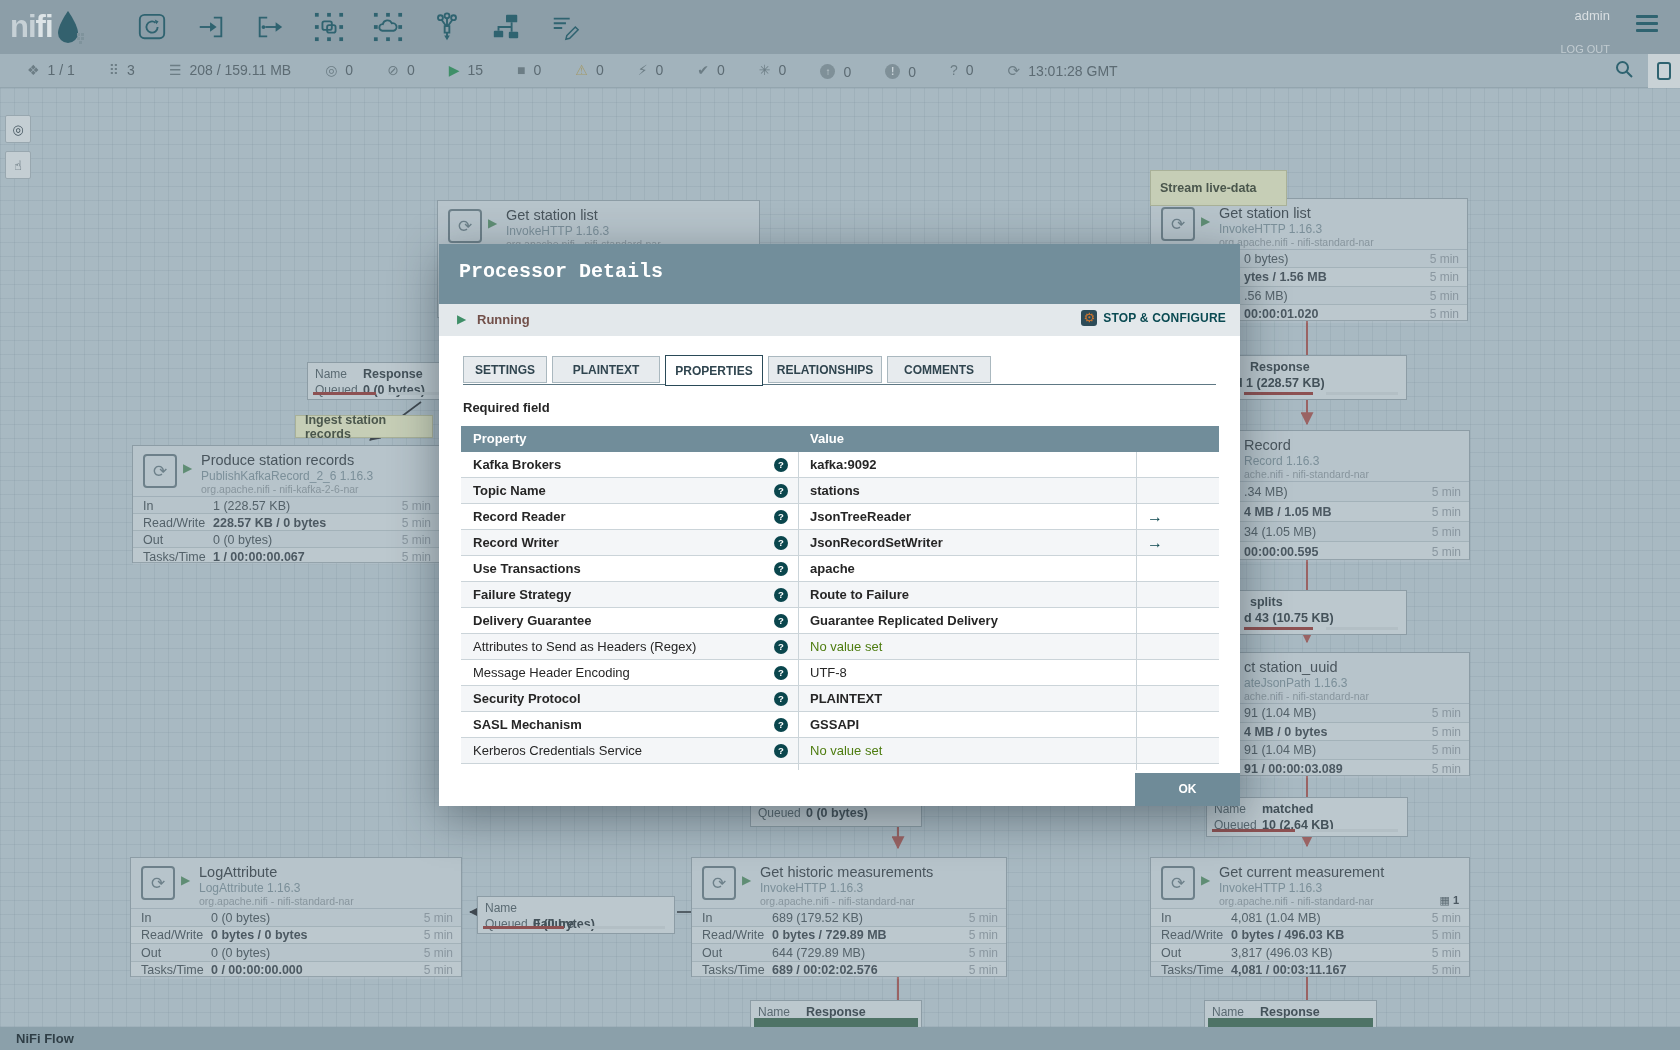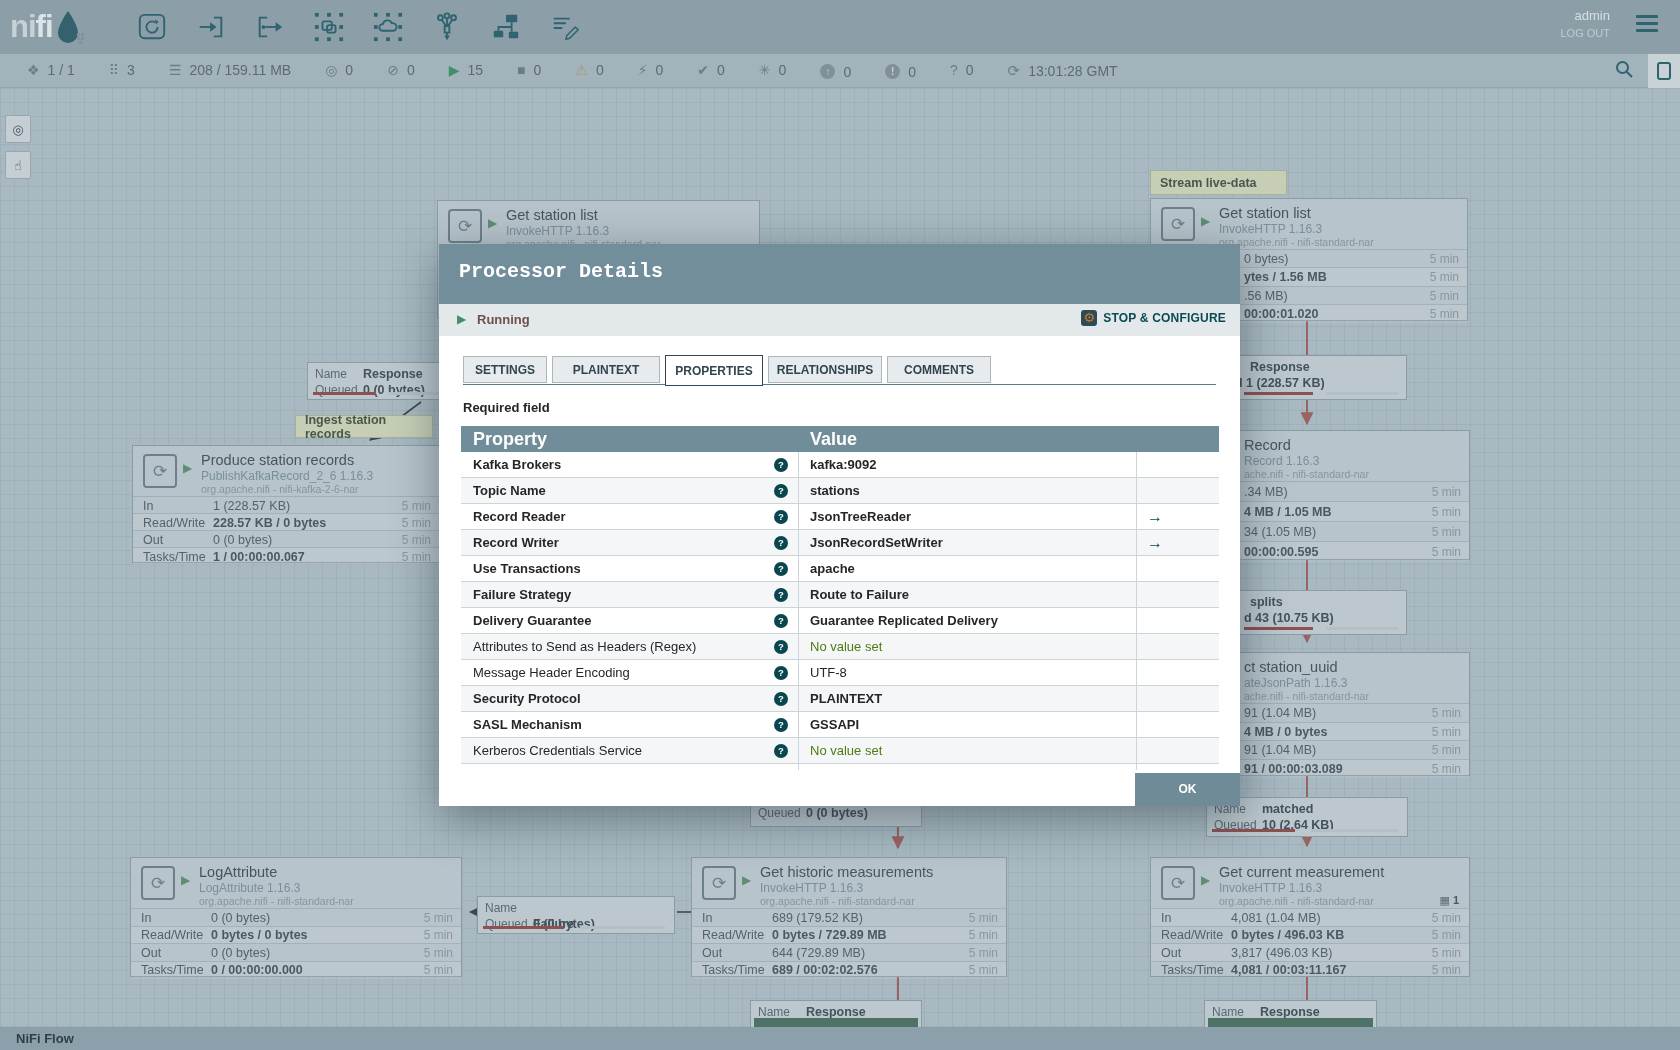--- a/index.html
+++ b/index.html
@@ -13,21 +13,21 @@
   
   #appbar{position:absolute;left:0;top:0;width:100%;height:54px;background:#8C9EA8;z-index:5;}
   .logo{position:absolute;left:10px;top:8px;display:flex;align-items:center;}
   .logo-text{font-size:31px;font-weight:bold;letter-spacing:-1px;color:#C7D1D6;line-height:38px;}
   .logo-text b{color:#DDE4E7;}
   #toolbar{position:absolute;left:137px;top:12px;display:flex;gap:29px;}
   .tbico{width:30px;height:30px;display:inline-flex;align-items:center;justify-content:center;cursor:grab;}
   .tbico svg{stroke:#2F6370;fill:none;stroke-width:2;}
   .hdr-right{position:absolute;right:70px;top:8px;text-align:right;}
   .hdr-user{color:#D9DFE2;font-size:13px;}
-  .hdr-logout{color:#C2CCD1;font-size:11px;margin-top:4px;cursor:pointer;}
+  .hdr-logout{color:#C2CCD1;font-size:11px;margin-top:20px;cursor:pointer;}
   .hamburger{position:absolute;right:22px;top:15px;width:22px;cursor:pointer;}
   .hamburger div{height:3px;background:#2F6370;margin:0 0 4px 0;border-radius:1px;}
   
   #statusbar{position:absolute;left:0;top:54px;width:100%;height:34px;background:#A2B3BC;
     border-bottom:1px solid #93A5AE;z-index:5;display:flex;align-items:center;padding-left:27px;box-sizing:border-box;}
   .st-item{display:inline-flex;align-items:center;margin-right:34px;white-space:nowrap;}
   .st-item .g{font-size:14px;color:#6C7D85;margin-right:8px;}
   .st-item .c{font-size:14px;color:#5C6B73;}
   .st-item.st-running .g{color:#3F8F68;}
   .st-item.st-invalid .g{color:#A39A6B;}
@@ -83,21 +83,21 @@
     font-size:13px;line-height:16px;text-align:center;margin-right:6px;}
   #stopcfg .sc-txt{font-size:12px;font-weight:bold;color:#0A4A52;letter-spacing:.2px;}
   #tabs{position:absolute;left:24px;top:112px;display:flex;gap:5px;z-index:2;}
   .tab{height:27px;background:#E7EBEE;border:1px solid #AAB8BF;box-sizing:border-box;
     font-size:12px;font-weight:bold;color:#30454F;display:flex;align-items:center;justify-content:center;cursor:pointer;}
   .tab.active{background:#fff;border:1px solid #2A4A58;height:31px;margin-top:-1px;}
   #tabline{position:absolute;left:24px;top:140px;width:753px;height:0;border-top:1px solid #5E7884;z-index:1;}
   #reqnote{position:absolute;left:24px;top:156px;font-size:13px;font-weight:bold;color:#262626;}
   #ptable{position:absolute;left:22px;top:182px;width:758px;}
   #pt-head{position:relative;height:26px;background:#718D9A;}
-  #pt-head span{position:absolute;top:0;line-height:26px;color:#fff;font-size:18px;font-weight:bold;}
+  #pt-head span{position:absolute;top:0;line-height:26px;color:#fff;font-size:13px;font-weight:bold;}
   .pt-h1{left:12px;} .pt-h2{left:349px;}
   #ptrows{position:relative;height:318px;overflow:hidden;border-top:0;}
   .ptr{position:relative;height:26px;border-bottom:1px solid #CBD4D9;background:#fff;box-sizing:border-box;}
   .ptr.alt{background:#F4F6F8;}
   .ptr::before,.ptr::after{content:"";position:absolute;top:0;bottom:0;border-left:1px solid #CBD4D9;}
   .ptr::before{left:337px;} .ptr::after{left:675px;}
   .ppn{position:absolute;left:12px;line-height:25px;font-size:13px;color:#262626;}
   .ptr.req .ppn{font-weight:bold;}
   .phelp{position:absolute;left:313px;top:6px;width:14px;height:14px;border-radius:50%;background:#0A464D;
     color:#fff;font-size:9.5px;font-weight:bold;text-align:center;line-height:14px;cursor:pointer;}
@@ -306,21 +306,21 @@
             <rect x="2" y="1" width="12" height="16" rx="2"></rect>
           </svg>
         </span>
     </span>
   </div>
 
   
   <span id="minibtns"><span class="minibtn" style="left:5px;top:115px">◎</span><span class="minibtn" style="left:5px;top:151px">☝</span></span>
 
   
-  <div class="klabel" style="left:1150px;top:170px;width:137px;height:25px;">
+  <div class="klabel" style="left:1150px;top:170px;width:137px;height:36px;">
       <span>Stream live-data</span>
     </div>
   <div class="klabel" style="left:295px;top:415px;width:138px;height:23px;">
       <span>Ingest station records</span>
     </div>
 
   
   <span id="canvas-items"><div class="proc" style="left:437px;top:200px;width:323px;height:118px">
         <span class="picon">⟳</span>
         <span class="pplay">▶</span>

